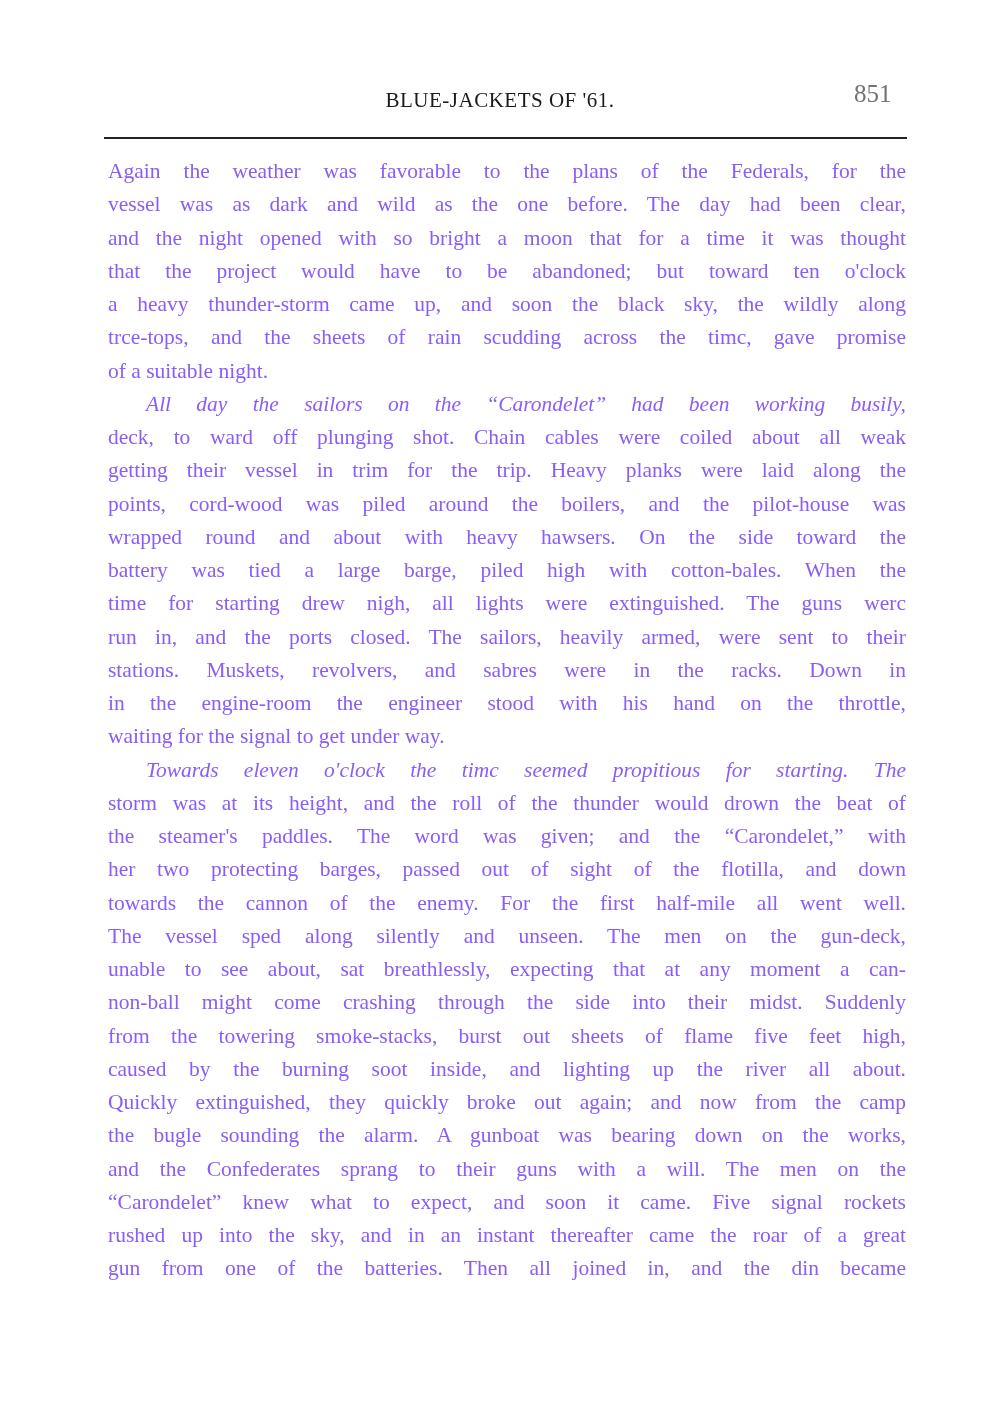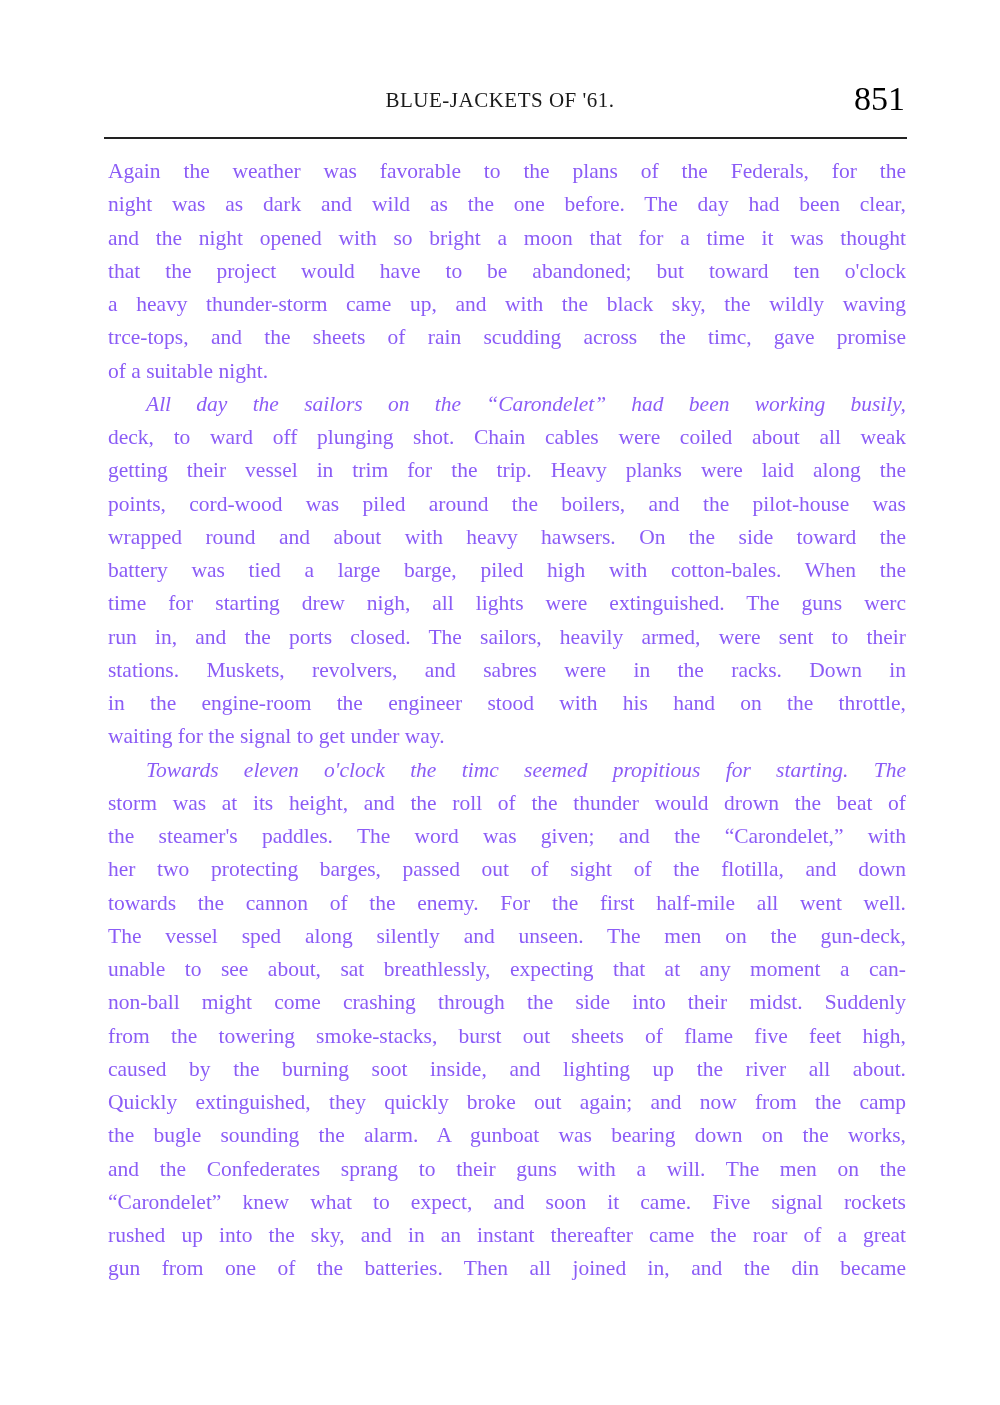--- a/index.html
+++ b/index.html
@@ -5,21 +5,21 @@
     html, body { margin: 0; padding: 0; background: #ffffff; }
     body { width: 1000px; height: 1405px; position: relative; overflow: hidden; }
     .page { position: absolute; left: 0; top: 0; width: 1000px; height: 1405px; background: #ffffff; padding-left: 39px; }
     .running-head {
       position: absolute; left: 0; top: 88px; width: 1000px; text-align: center;
       font-family: "Liberation Serif", "DejaVu Serif", serif; font-size: 21px;
       letter-spacing: 0.5px; color: #1a1a1a;
     }
     .page-number {
       position: absolute; left: 854px; top: 80px;
-      font-family: "Liberation Serif", "DejaVu Serif", serif; font-size: 34px; color: #000000; text-align: center;
+      font-family: "Liberation Serif", "DejaVu Serif", serif; font-size: 25px; color: #737373; text-align: center;
     }
     .rule {
       position: absolute; left: 104px; top: 137px; width: 803px; height: 2px; background: #222;
     }
     .body-text {
       position: absolute; left: 108px; top: 155px; width: 798px;
       font-family: "Liberation Serif", "DejaVu Serif", serif; font-size: 21.5px; color: #8b5cf6;
     }
     .line {
       display: block; height: 33.25px; line-height: 33.25px; white-space: nowrap;
@@ -31,24 +31,24 @@
 </head>
 <body>
 
 <div class="page">
   <div class="running-head">BLUE-JACKETS OF '61.</div>
   <div class="page-number">851</div>
   <div class="rule"></div>
   <div class="body-text" id="body-text">
       <div>
         <span class="line">Again the weather was favorable to the plans of the Federals, for the</span>
-        <span class="line">night was as dark and wild as the one before.  The day had been clear,</span>
+        <span class="line">vessel was as dark and wild as the one before.  The day had been clear,</span>
         <span class="line">and the night opened with so bright a moon that for a time it was thought</span>
         <span class="line">that the project would have to be abandoned; but toward ten o'clock</span>
-        <span class="line">a heavy thunder-storm came up, and with the black sky, the wildly waving</span>
+        <span class="line">a heavy thunder-storm came up, and soon the black sky, the wildly along</span>
         <span class="line">trce-tops, and the sheets of rain scudding across the timc, gave promise</span>
         <span class="line last">of a suitable night.</span>
       </div>
       <div>
         <span class="line indent">All day the sailors on the “Carondelet” had been working busily,</span>
         <span class="line">deck, to ward off plunging shot.  Chain cables were coiled about all weak</span>
         <span class="line">getting their vessel in trim for the trip.  Heavy planks were laid along the</span>
         <span class="line">points, cord-wood was piled around the boilers, and the pilot-house was</span>
         <span class="line">wrapped round and about with heavy hawsers.  On the side toward the</span>
         <span class="line">battery was tied a large barge, piled high with cotton-bales.  When the</span>

